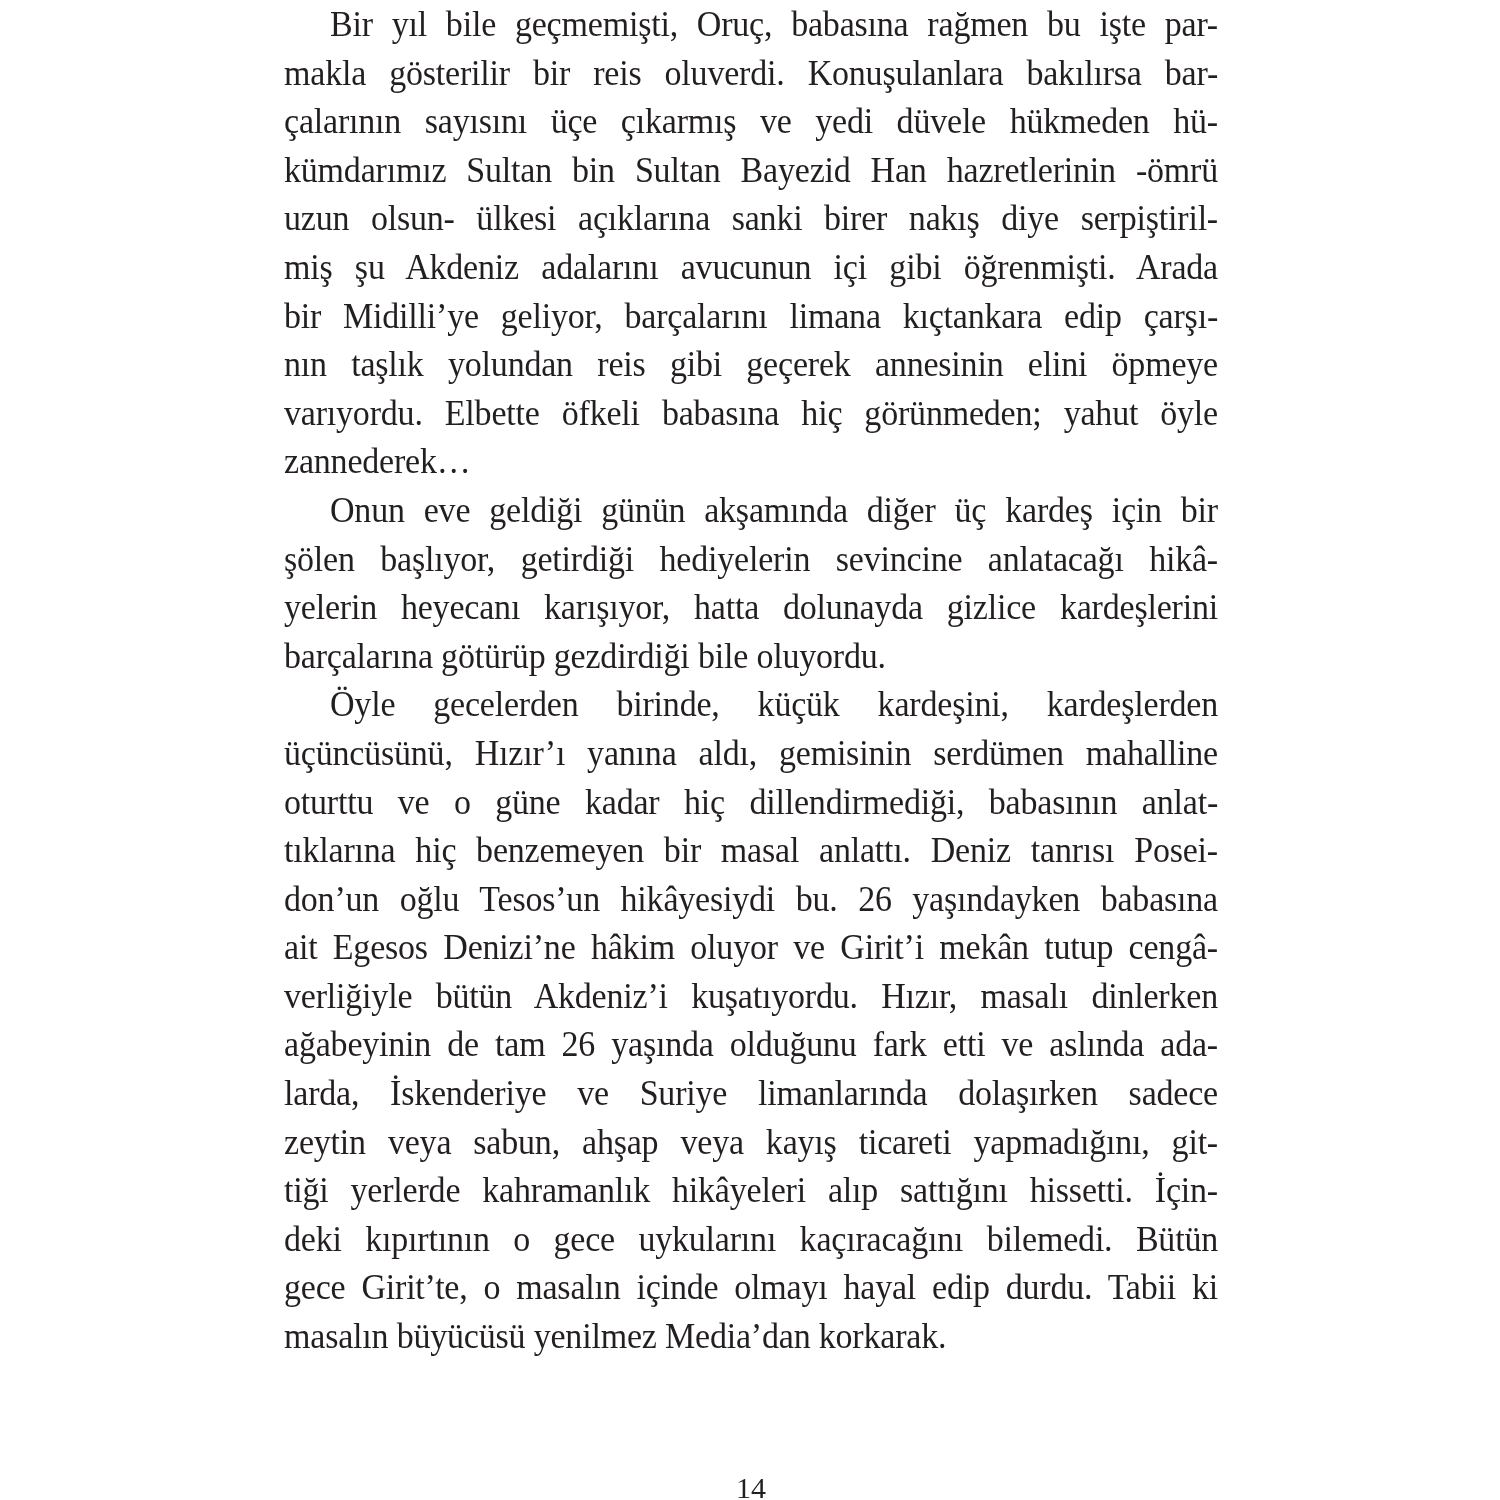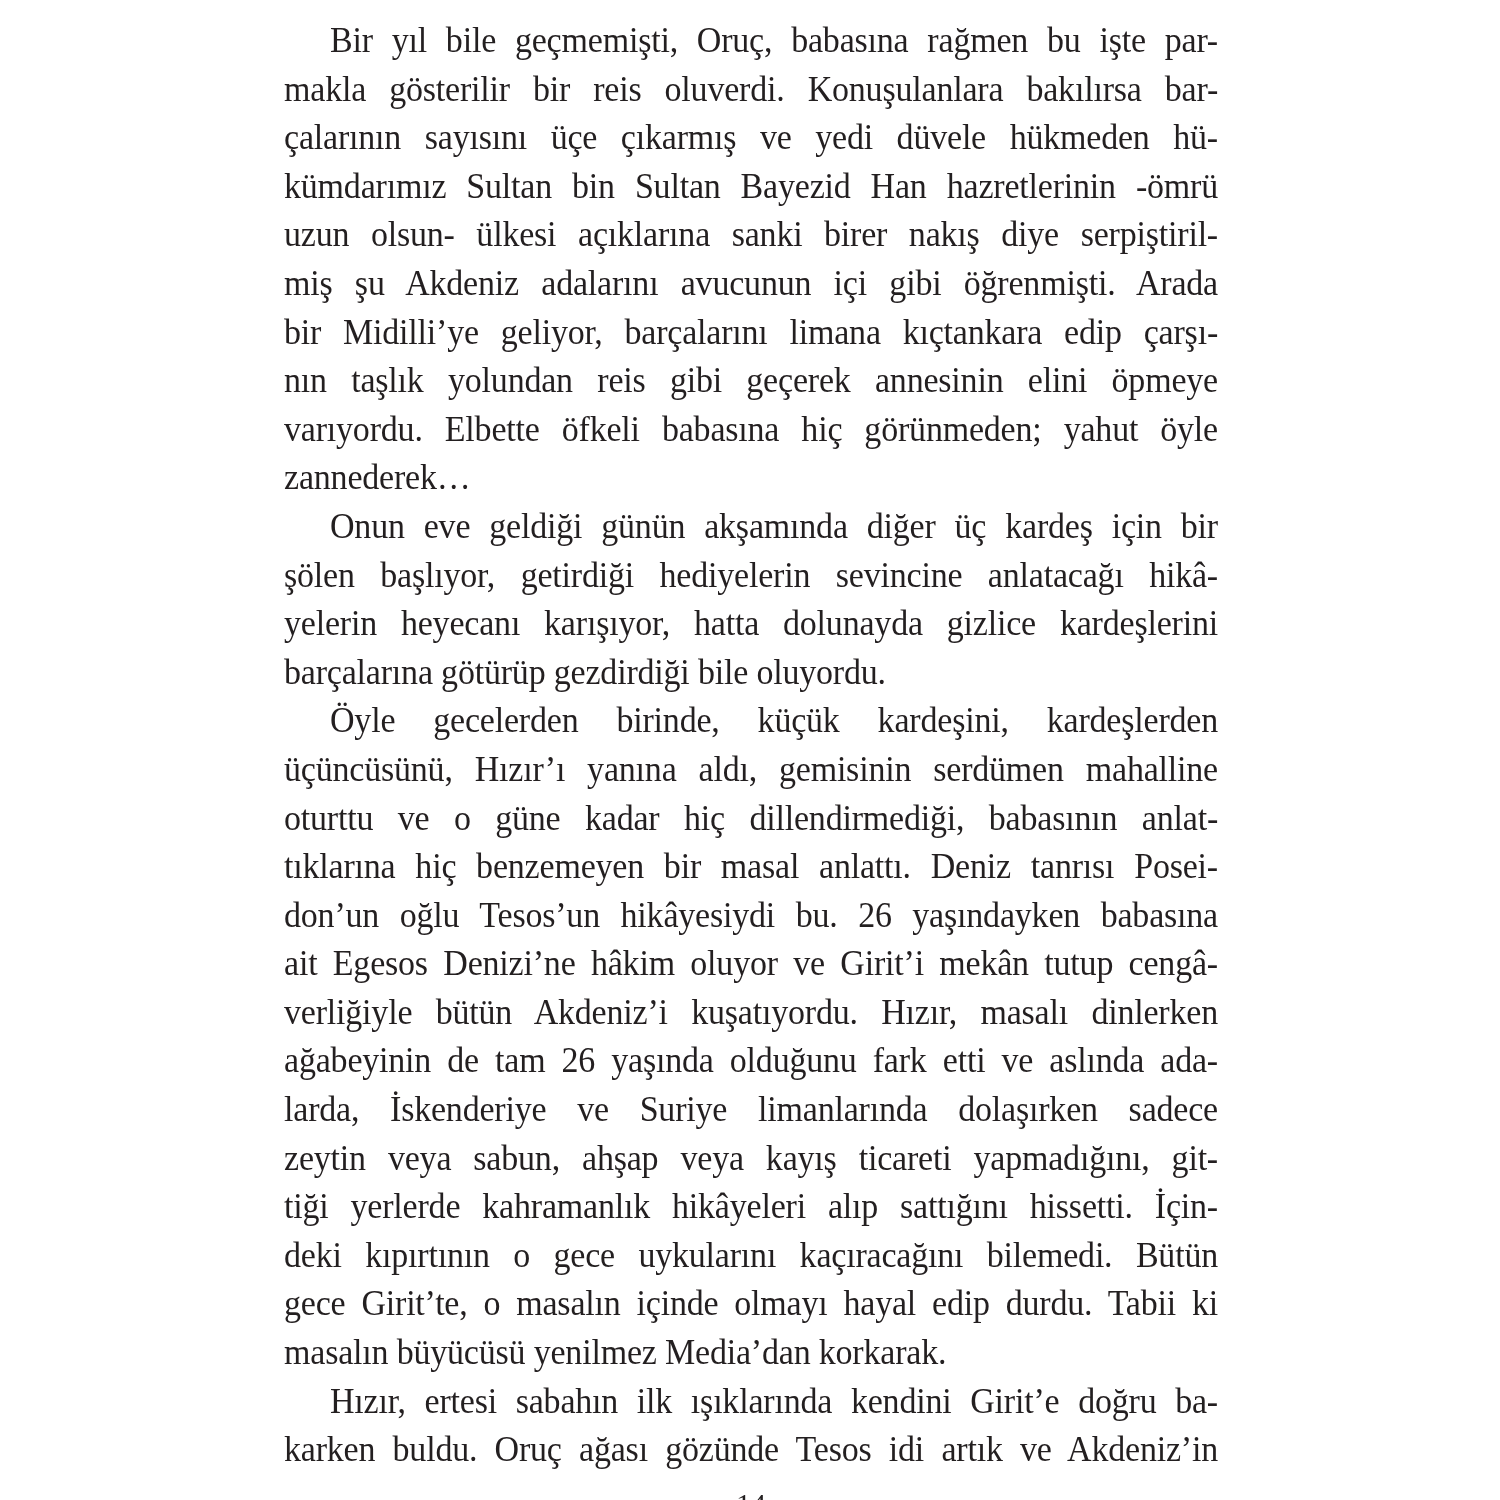--- a/index.html
+++ b/index.html
@@ -11,21 +11,21 @@
       width: 1500px;
       height: 1500px;
       position: relative;
       overflow: hidden;
       color: #231f20;
       font-family: "Liberation Serif", "DejaVu Serif", serif;
     }
     .page {
       position: absolute;
       left: 284px;
-      top: 16px;
+      top: 0;
       width: 934px;
       height: 1178px;
       text-decoration: underline;
     }
     .text-block {
       position: absolute;
       left: 0;
       top: 0;
       width: 934px;
     }
@@ -93,21 +93,17 @@
       <span class="line">verliğiyle bütün Akdeniz’i kuşatıyordu. Hızır, masalı dinlerken</span>
       <span class="line">ağabeyinin de tam 26 yaşında olduğunu fark etti ve aslında ada-</span>
       <span class="line">larda, İskenderiye ve Suriye limanlarında dolaşırken sadece</span>
       <span class="line">zeytin veya sabun, ahşap veya kayış ticareti yapmadığını, git-</span>
       <span class="line">tiği yerlerde kahramanlık hikâyeleri alıp sattığını hissetti. İçin-</span>
       <span class="line">deki kıpırtının o gece uykularını kaçıracağını bilemedi. Bütün</span>
       <span class="line">gece Girit’te, o masalın içinde olmayı hayal edip durdu. Tabii ki</span>
       <span class="line last">masalın büyücüsü yenilmez Media’dan korkarak.</span>
     </div>
 
-    <div>
-      <span class="line indent">Hızır, ertesi sabahın ilk ışıklarında kendini Girit’e doğru ba-</span>
-      <span class="line">karken buldu. Oruç ağası gözünde Tesos idi artık ve Akdeniz’in</span>
-    </div>
 
   </div>
 
   <div class="page-number">14</div>
 </div>
 
 </body></html>

